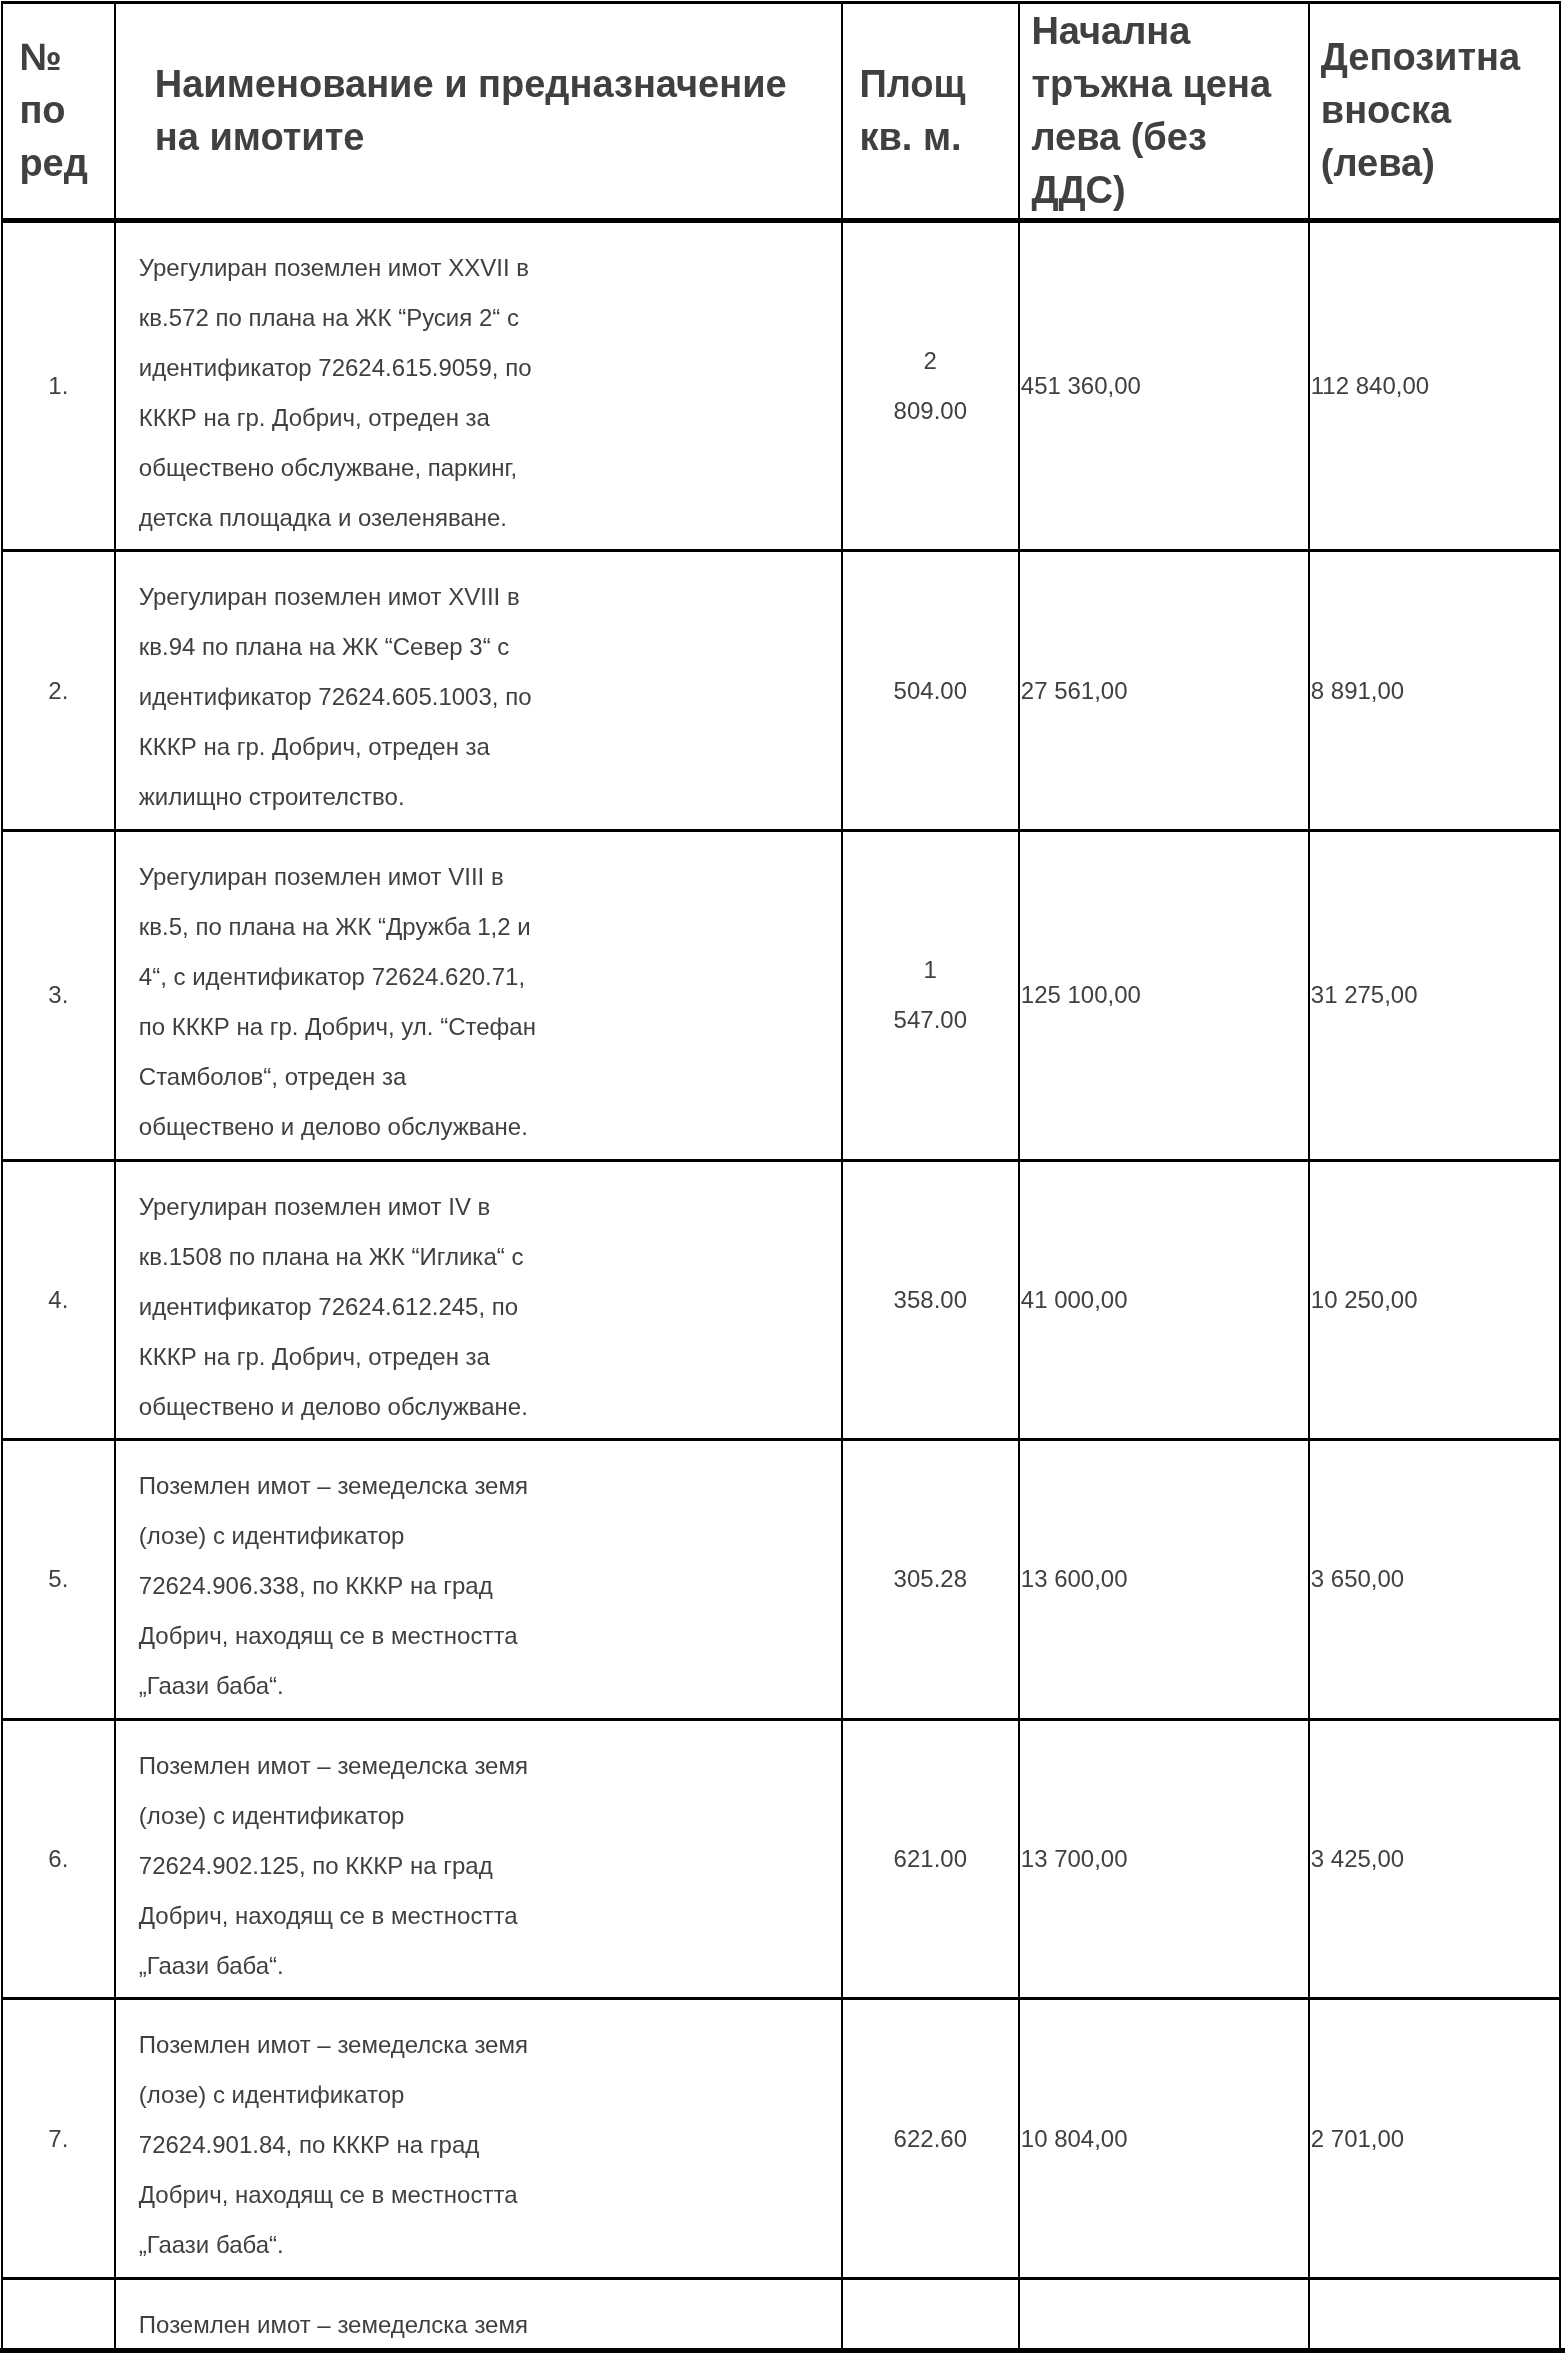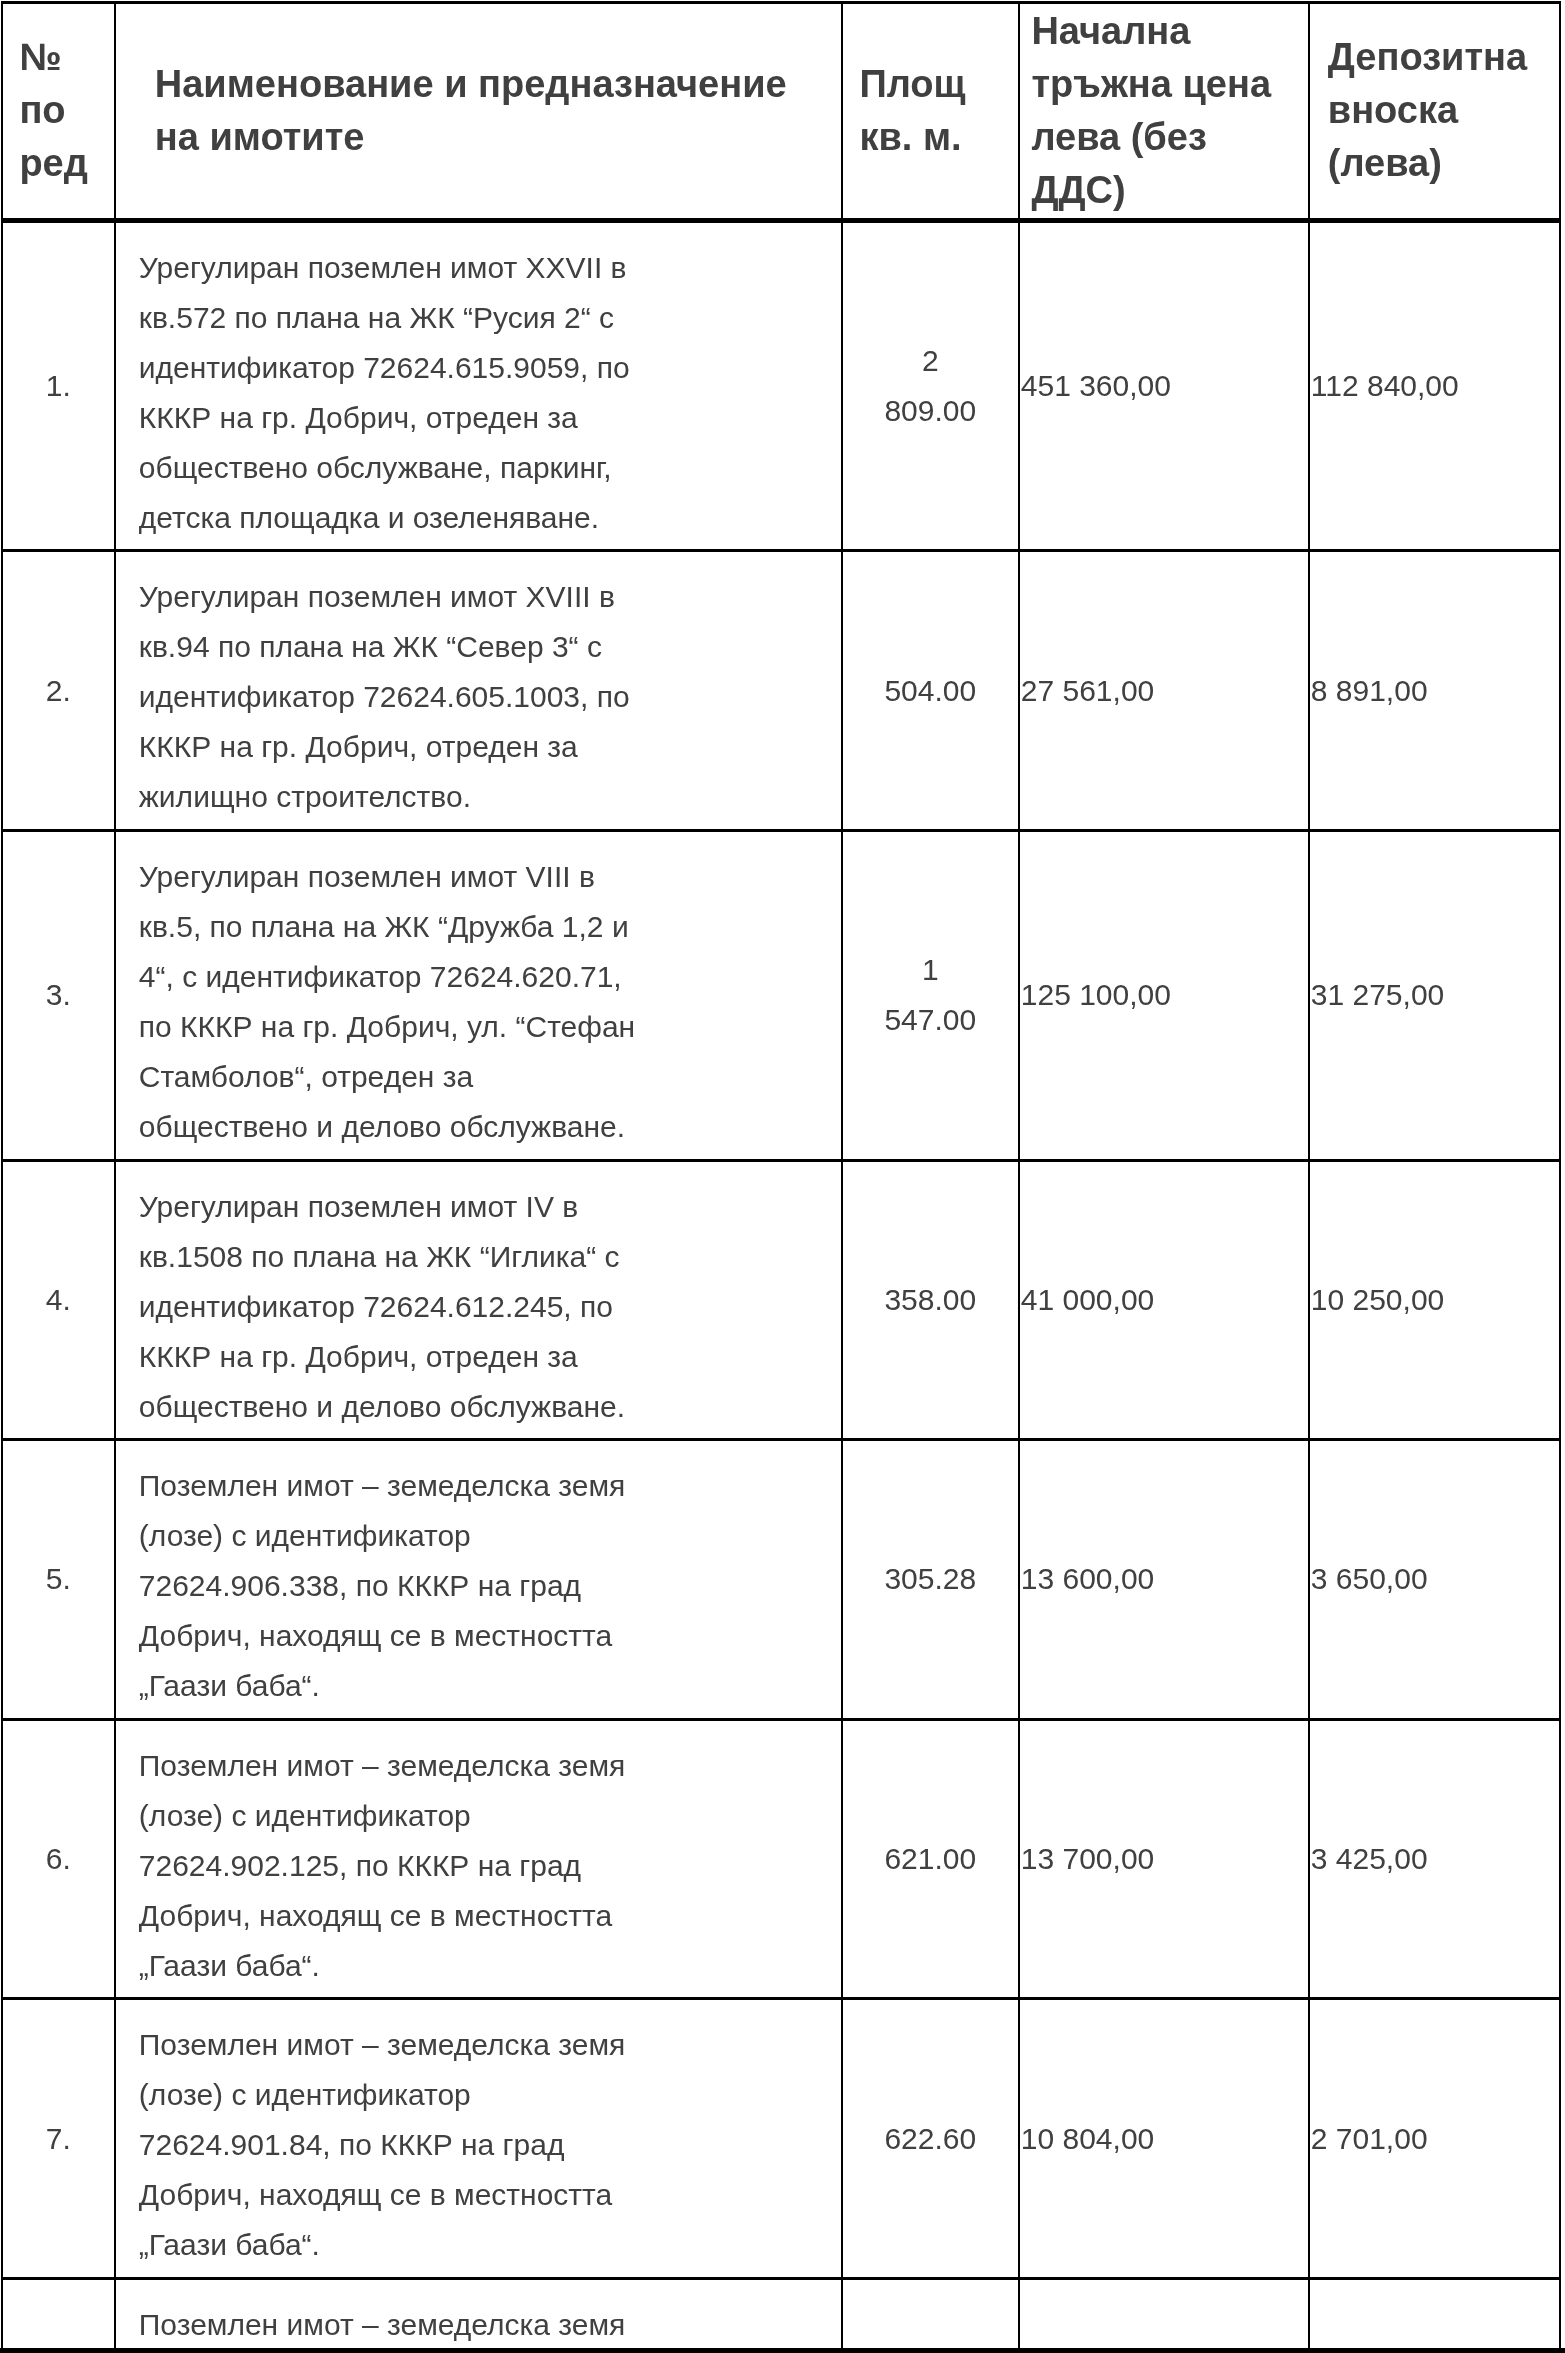--- a/index.html
+++ b/index.html
@@ -37,29 +37,29 @@
     line-height: 53px;
     vertical-align: middle;
     text-align: left;
     white-space: pre-line;
     color: #404040;
   }
   
   table.props td {
     border-top-width: 3.3px;
     border-bottom-width: 3.3px;
-    font-size: 30px;
+    font-size: 24px;
     line-height: 50px;
     color: #404040;
   }
   .h-num     { padding-left: 16.6px; }
   .h-name    { padding-left: 39px; }
   .h-area    { padding-left: 16.6px; }
   .h-price   { padding-left: 11.6px; padding-right: 8.3px; white-space: pre-wrap; margin-left: 28px; }
-  .h-deposit { padding-left: 18px; padding-right: 8.3px; }
+  .h-deposit { padding-left: 11px; padding-right: 8.3px; }
 
   td.c-num {
     text-align: center;
     vertical-align: middle;
   }
   td.c-name {
     vertical-align: top;
     padding: 20px 23px 6.6px 23px;
     white-space: pre-line;
     text-align: left;

